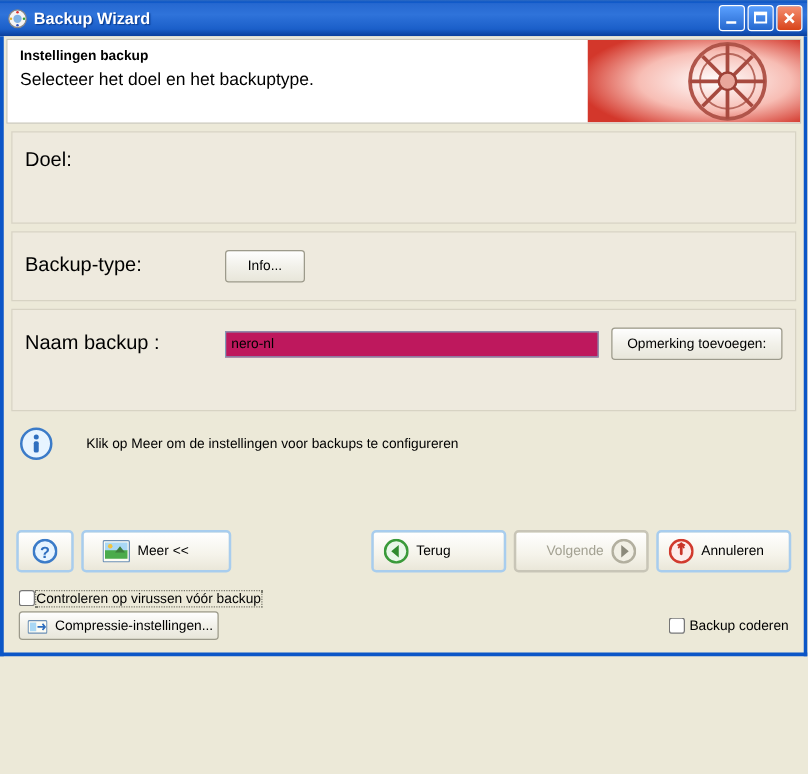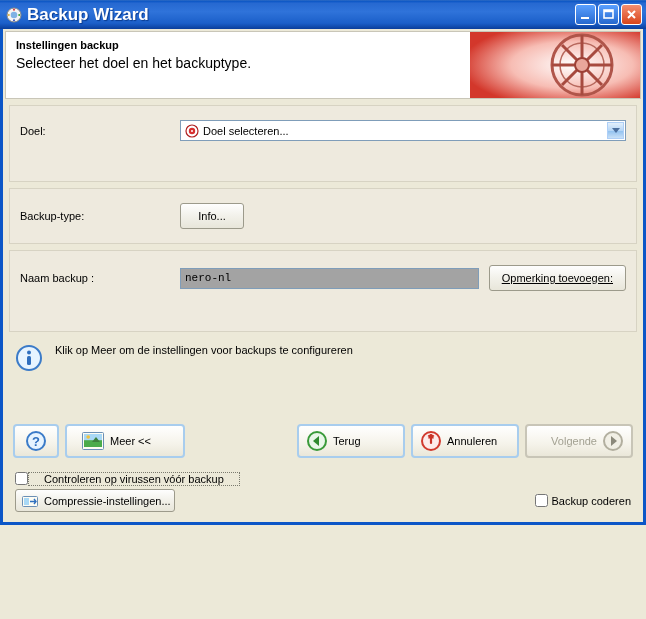--- a/index.html
+++ b/index.html
@@ -21,21 +21,21 @@
     color: #fff;
   }
   .titlebar .app-icon {
     width: 16px; height: 16px;
     margin-right: 5px;
     display: inline-flex;
     align-items: center; justify-content: center;
   }
   .titlebar .title {
     font-weight: bold;
-    font-size: 17px;
+    font-size: 13px;
     text-shadow: 1px 1px 1px #083a8f;
     flex: 1 1 auto;
   }
   .titlebar .winbtns { display: flex; gap: 2px; }
   .winbtn {
     width: 21px; height: 21px;
     border-radius: 3px;
     border: 1px solid #fff;
     display: flex; align-items: center; justify-content: center;
     cursor: default;
@@ -97,21 +97,21 @@
   }
   .fieldgroup.tall { padding-bottom: 40px; }
 
   .row {
     display: flex;
     align-items: center;
     gap: 10px;
   }
   .row .label {
     width: 150px;
-    font-size: 11px;
+    font-size: 16px;
   }
   .xp-dropdown {
     flex: 1 1 auto;
     height: 21px;
     border: 1px solid #7f9db9;
     background: #fff;
     display: flex;
     align-items: center;
     padding: 0 0 0 4px;
     position: relative;
@@ -126,59 +126,60 @@
     right: 1px; top: 1px; bottom: 1px;
     width: 17px;
     background: linear-gradient(to bottom,#e3f0fc,#b6d6f6 50%,#8fc0ef 51%,#c8e0f7);
     border: 1px solid #aecff7;
     display: flex; align-items: center; justify-content: center;
   }
   .xp-input {
     flex: 1 1 auto;
     height: 21px;
     border: 1px solid #7f9db9;
-    background: #a3a3a3;
+    background: #be185d;
     padding: 4px 4px;
     font-size: 11px;
-    font-family: Liberation Mono, monospace;
+    font-family: Liberation Sans, sans-serif;
   }
   .xp-btn {
     height: 23px;
     border: 1px solid #9c9a8b;
     border-radius: 3px;
     background: linear-gradient(to bottom,#fefefe,#f2f1ea 50%,#e8e6da);
     padding: 12px 12px;
     font-size: 11px;
     font-family: inherit;
     cursor: default;
     display: inline-flex;
     align-items: center;
     justify-content: center;
     gap: 6px;
     white-space: nowrap;
   }
-  .xp-btn.wide { min-width: 130px; text-decoration: underline; }
+  .xp-btn.wide { min-width: 130px; }
   .xp-btn.disabled {
     color: #a9a799;
   }
   .xp-btn.big {
     height: 34px;
     border: 2px solid #a8cdee;
     border-radius: 4px;
     background: linear-gradient(to bottom,#ffffff,#f5f3ea 60%,#eae7d9);
     padding: 0 8px;
     font-size: 11px;
   }
   .xp-btn.big.disabled {
     color: #a3a192;
     border-color: #c8c5b7;
   }
   .info-row {
     display: flex;
-    gap: 12px;
+    align-items: center;
+    gap: 26px;
     padding: 6px 4px 6px 6px;
     font-size: 11px;
   }
 
   .button-bar {
     padding: 8px 4px 6px 4px;
     display: flex;
     align-items: center;
     gap: 6px;
   }
@@ -197,21 +198,21 @@
     align-items: center;
     gap: 4px;
     font-size: 11px;
   }
   .checkline input[type=checkbox] {
     width: 13px; height: 13px;
     margin: 0;
   }
   .boxed-label {
     border: 1px dotted #7a7a6e;
-    padding: 0 15px;
+    padding: 0 0;
     margin: -1px -4px;
   }
   .side-btn {
     width: 160px;
     justify-content: flex-start;
     padding: 0 6px;
   }
 
   
   .ico { display:inline-flex; align-items:center; justify-content:center; }
@@ -277,35 +278,20 @@
         <circle cx="112" cy="33" r="7" fill="#e9a79c" stroke="#9c4036" stroke-width="2"></circle>
       </svg>
     </div>
   </div>
 
   <div class="form-area">
 
     <div class="fieldgroup tall">
       <div class="row">
         <div class="label">Doel:</div>
-        <div class="xp-dropdown">
-          <span class="dd-icon ico">
-            <svg width="14" height="14" viewBox="0 0 14 14">
-              <circle cx="7" cy="7" r="6" fill="#fff" stroke="#b02020" stroke-width="1.2"></circle>
-              <circle cx="7" cy="7" r="3.2" fill="#d83030"></circle>
-              <circle cx="7" cy="7" r="1" fill="#fff"></circle>
-            </svg>
-          </span>
-          <span>Doel selecteren...</span>
-          <div class="dd-arrow">
-            <svg width="8" height="5" viewBox="0 0 8 5">
-                <path d="M0 0 L8 0 L4 5 Z" fill="#4b6f9e"></path>
-              </svg>
-          </div>
-        </div>
       </div>
     </div>
 
     <div class="fieldgroup">
       <div class="row">
         <div class="label">Backup-type:</div>
         <button class="xp-btn" style="min-width:64px">
           <span>Info...</span>
         </button>
       </div>
@@ -360,39 +346,39 @@
       <div class="spacer"></div>
       <button class="xp-btn big" style="width:108px;justify-content:flex-start;padding-left:8px">
         <span class="ico">
           <svg width="20" height="20" viewBox="0 0 20 20">
             <circle cx="10" cy="10" r="9" fill="#e9f7e9" stroke="#3a9a3a" stroke-width="2"></circle>
             <path d="M12 5 L6 10 L12 15 Z" fill="#2f8a2f"></path>
           </svg>
         </span>
         <span>Terug</span>
       </button>
+      <button class="xp-btn big disabled" style="width:108px;justify-content:flex-end;padding-right:8px">
+        <span>Volgende</span>
+        <span class="ico">
+          <svg width="20" height="20" viewBox="0 0 20 20">
+            <circle cx="10" cy="10" r="9" fill="#f1efe5" stroke="#b2af9f" stroke-width="2"></circle>
+            <path d="M8 5 L14 10 L8 15 Z" fill="#8b897b"></path>
+          </svg>
+        </span>
+      </button>
       <button class="xp-btn big" style="width:108px;justify-content:flex-start;padding-left:8px">
         <span class="ico">
           <svg width="20" height="20" viewBox="0 0 20 20">
             <circle cx="10" cy="10" r="9" fill="#fdeceb" stroke="#d13a2e" stroke-width="2"></circle>
             <path d="M10 4 L10 12" stroke="#c93428" stroke-width="2.2" stroke-linecap="round"></path>
             <path d="M10 4 L8 7 M10 4 L12 7 M10 4 L7.5 5 M10 4 L12.5 5" stroke="#c93428" stroke-width="1.5" stroke-linecap="round"></path>
           </svg>
         </span>
         <span>Annuleren</span>
       </button>
-      <button class="xp-btn big disabled" style="width:108px;justify-content:flex-end;padding-right:8px">
-        <span>Volgende</span>
-        <span class="ico">
-          <svg width="20" height="20" viewBox="0 0 20 20">
-            <circle cx="10" cy="10" r="9" fill="#f1efe5" stroke="#b2af9f" stroke-width="2"></circle>
-            <path d="M8 5 L14 10 L8 15 Z" fill="#8b897b"></path>
-          </svg>
-        </span>
-      </button>
     </div>
 
     <div class="extras">
       <div id="chk-virus" class="checkline">
         <input type="checkbox" style="">
         <span class="boxed-label">Controleren op virussen vóór backup</span>
       </div>
       <div></div>
 
       <button class="xp-btn side-btn">

